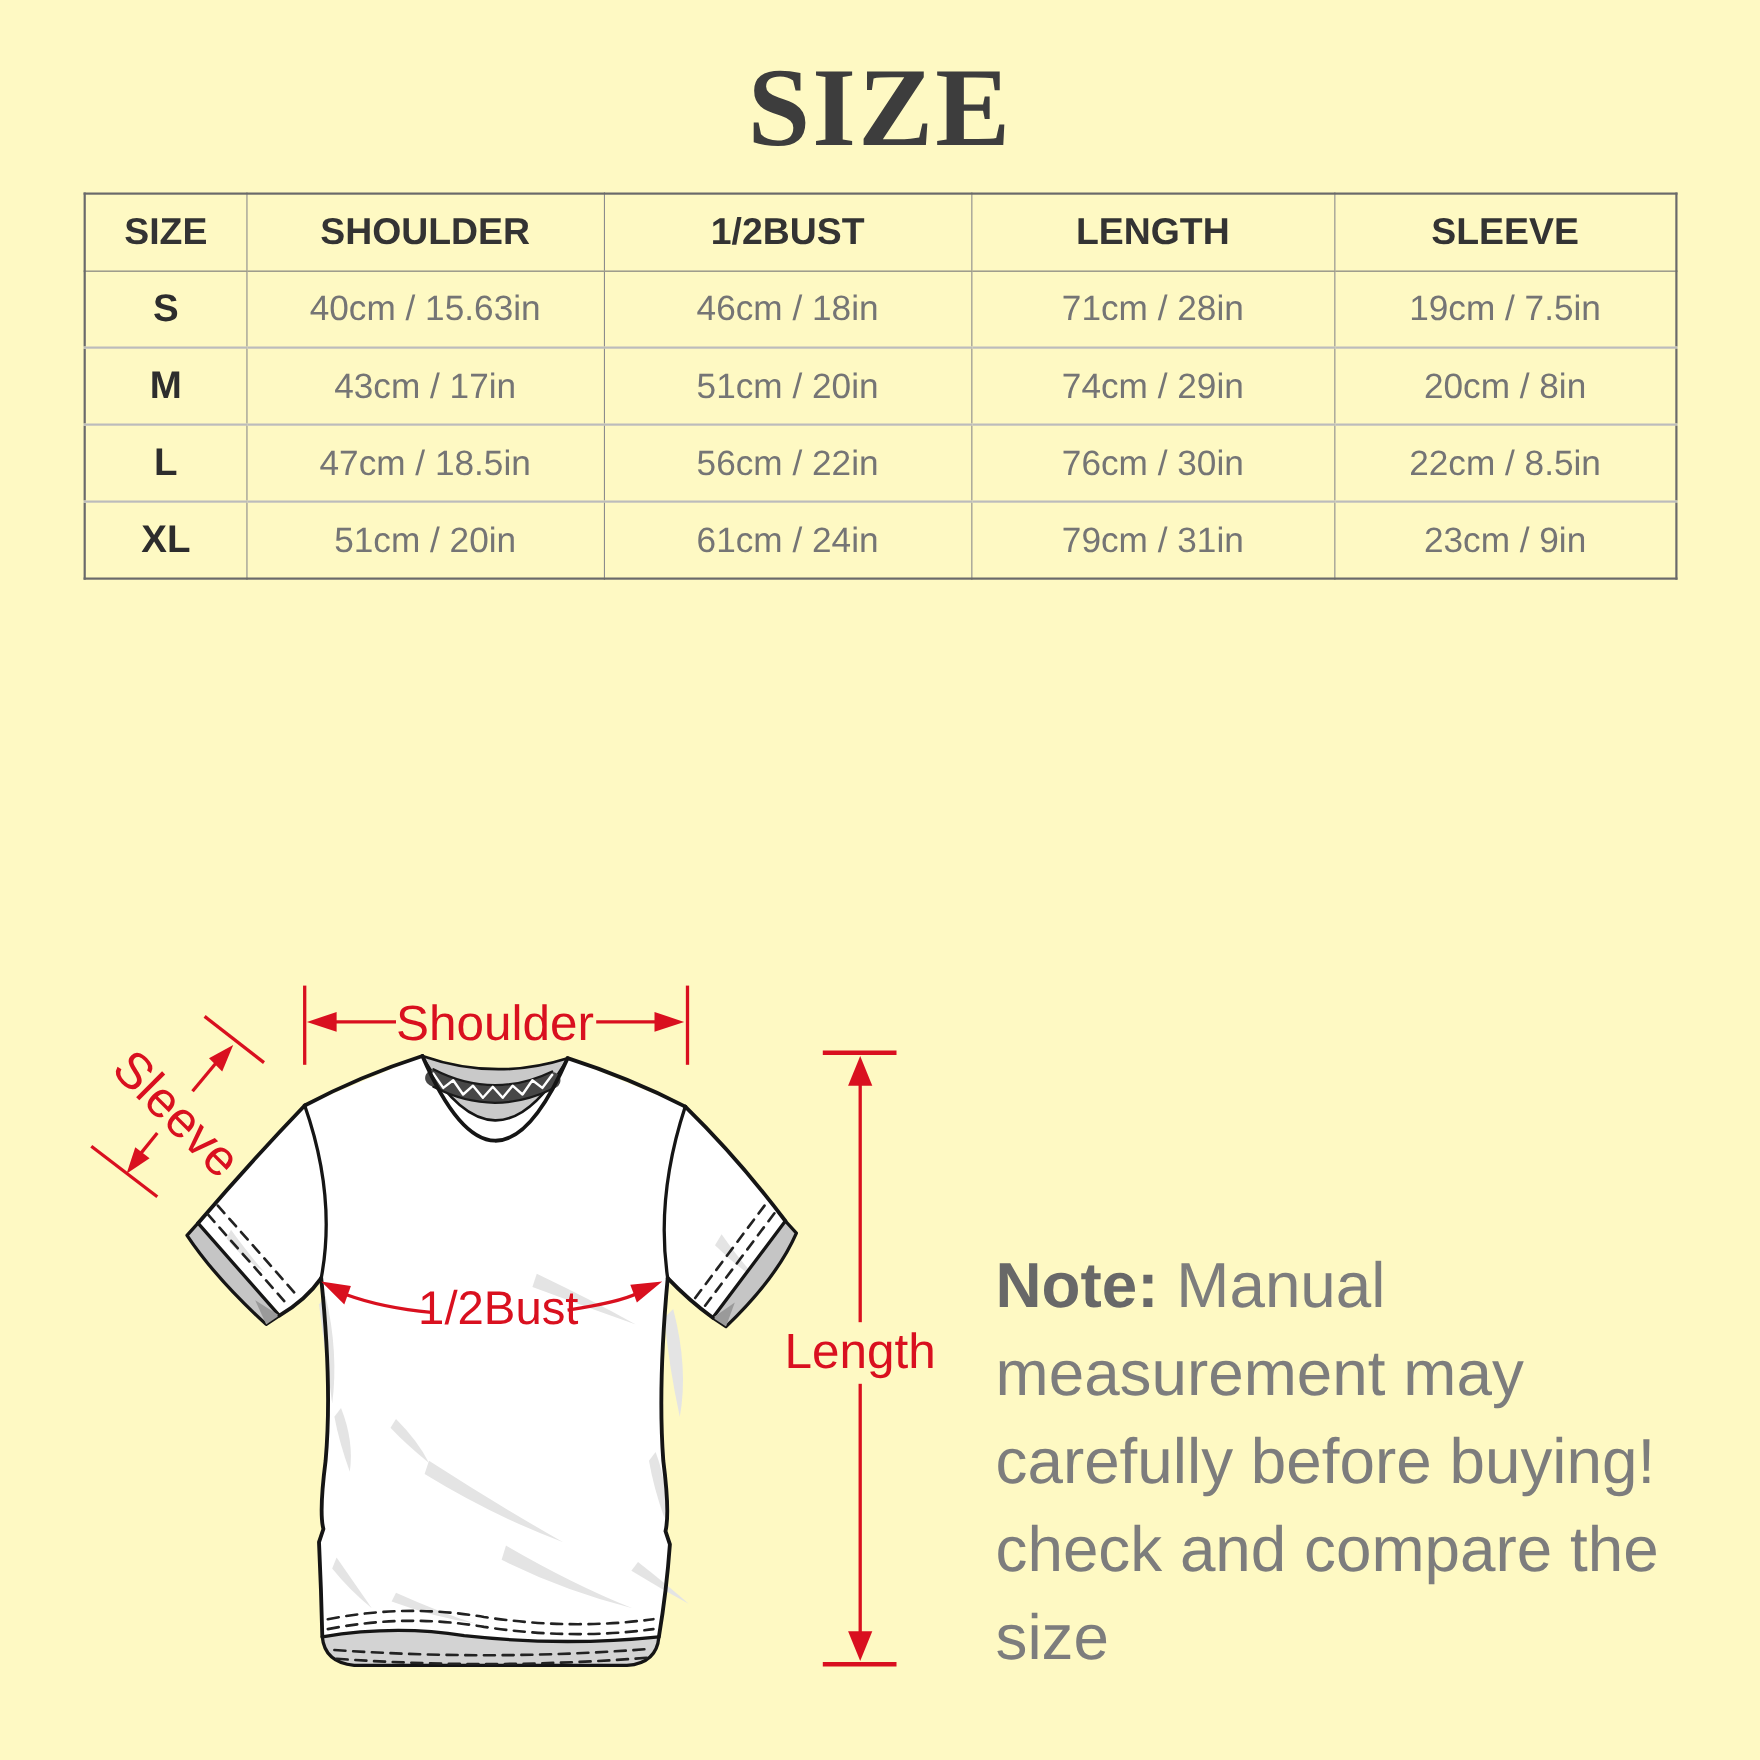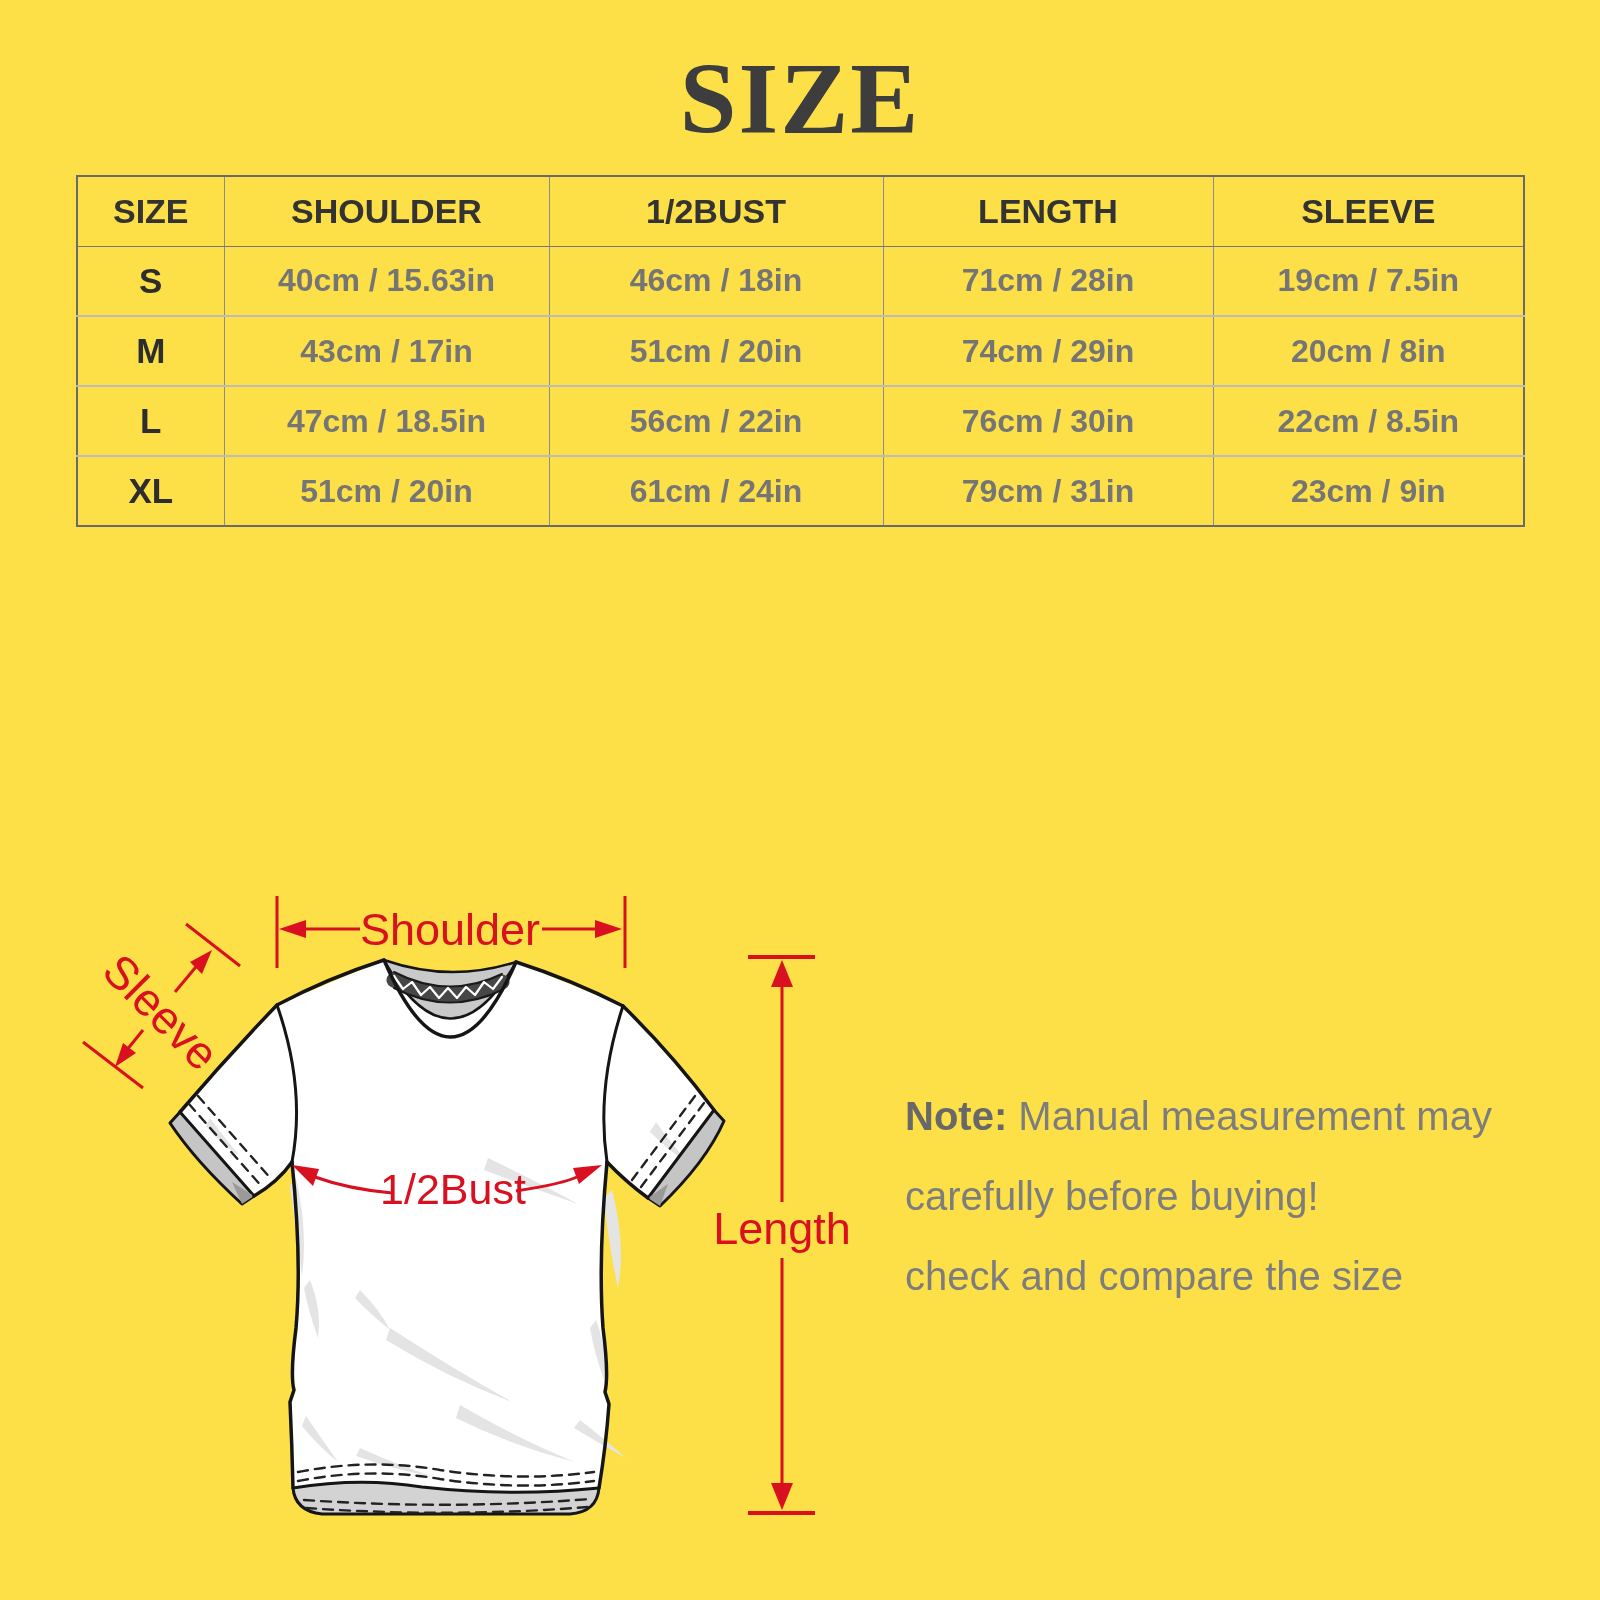--- a/index.html
+++ b/index.html
@@ -1,20 +1,20 @@
 <!DOCTYPE html>
 <html><head>
 <meta charset="utf-8">
 <style>
   * { margin:0; padding:0; box-sizing:border-box; }
   html,body { background:#ffffff; }
   body { font-family:"Liberation Sans", sans-serif; }
   .page {
     position:relative; width:1600px; height:1600px;
-    background:#fde047; overflow:hidden;
+    background:#fef9c3; overflow:hidden;
   }
   .page-title {
     position:absolute; left:0; top:40px; width:1600px;
     text-align:center;
     font-family:"Liberation Serif", serif;
     font-weight:bold; font-size:102px; color:#3d3d3d;
     letter-spacing:2px;
   }
   table.size-table {
     position:absolute; left:76px; top:175px; width:1447px;
@@ -24,26 +24,26 @@
   table.size-table th, table.size-table td {
     height:70px; text-align:center; vertical-align:middle;
     border-left:1px solid #8c8c8c;
   }
   table.size-table th:first-child, table.size-table td:first-child { border-left:none; }
   table.size-table thead th {
     font-size:34px; font-weight:bold; color:#333333;
     border-bottom:1px solid #777777;
   }
   table.size-table tbody tr + tr td { border-top:2px solid #bcbcbc; }
-  table.size-table tbody td { font-size:32px; color:#757575; font-weight:bold; }
+  table.size-table tbody td { font-size:32px; color:#757575; font-weight:normal; }
   table.size-table tbody td.size-col { font-size:35px; font-weight:bold; color:#2d2d2d; }
   .diagram-svg { position:absolute; left:60px; top:860px; }
   .note-block {
-    position:absolute; left:905px; top:1076px; width:625px;
-    font-size:40px; line-height:80px; color:#7d7d7d;
+    position:absolute; left:905px; top:1129px; width:625px;
+    font-size:58px; line-height:80px; color:#7d7d7d;
   }
   .note-block p { margin:0; }
   .note-prefix { font-weight:bold; color:#686868; }
 </style>
 </head>
 <body>
 
 <div class="page">
 
   <div class="page-title">SIZE</div>

